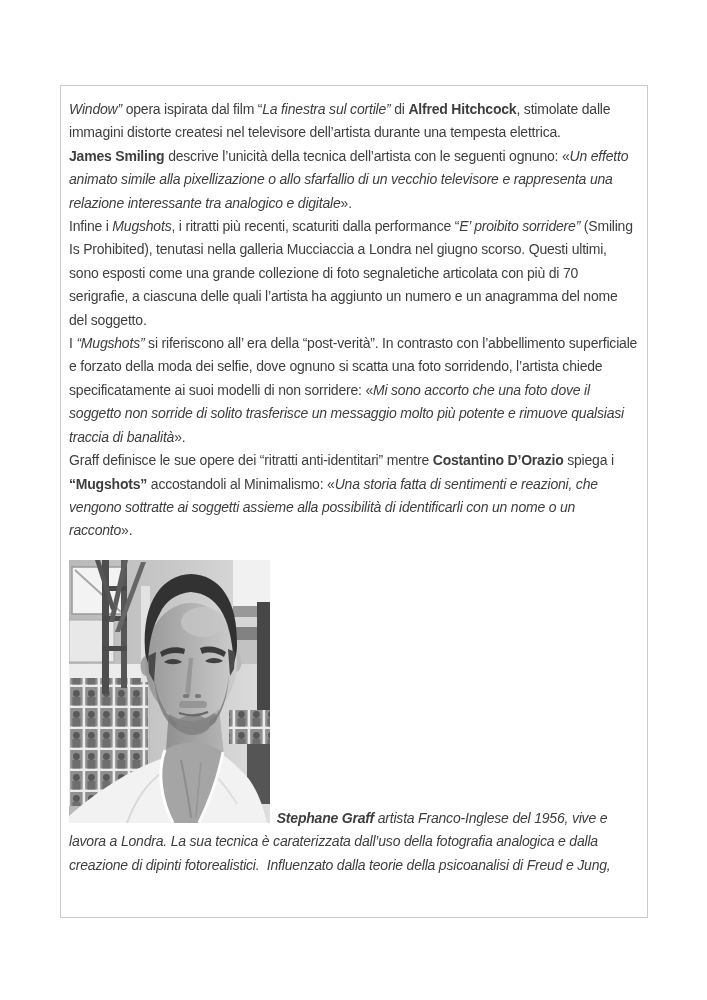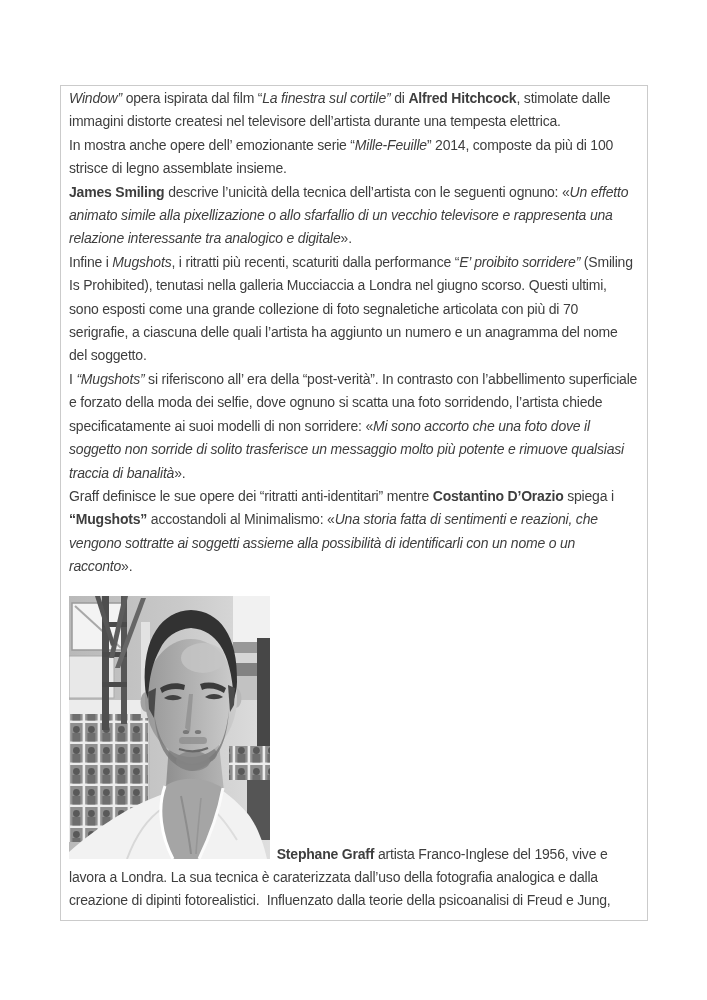--- a/index.html
+++ b/index.html
@@ -8,45 +8,44 @@
     background: #ffffff;
     position: relative;
     overflow: hidden;
     font-family: "Liberation Sans", "DejaVu Sans", sans-serif;
   }
   .doc-box {
     position: absolute;
     left: 60px; top: 85px;
     width: 570px;
     min-height: 812px;
-    padding: 1px 8px 7px 8px;
+    padding: 12px 8px 7px 8px;
     border: 1px solid #cbcbcb;
     color: #3e3e3e;
     font-size: 14px;
     line-height: 23.4px;
     letter-spacing: -0.2px;
     background: #ffffff;
   }
   .doc-box p { margin: 0; }
-  .doc-box p.with-photo { margin-top: 17px; }
+  .doc-box p.with-photo { margin-top: 17px; font-style: italic; }
   .r-i { font-style: italic; }
   .r-b { font-weight: bold; }
   svg.portrait {
     width: 201px; height: 263px;
     margin-right: 3px;
     vertical-align: baseline;
   }
 </style>
 </head>
 <body>
 
 <div class="doc-box">
   <div>
       <p><span class="r-i">Window”</span><span> opera ispirata dal film “</span><span class="r-i">La finestra sul cortile”</span><span> di </span><span class="r-b">Alfred Hitchcock</span><span>, stimolate dalle immagini distorte createsi nel televisore dell’artista durante una tempesta elettrica.</span></p>
-      <p><span>In mostra anche opere dell’ emozionante serie “</span><span class="r-i">Mille-Feuille</span><span>” 2014, composte da più di 100 strisce di legno assemblate insieme.</span></p>
       <p><span class="r-b">James Smiling</span><span> descrive l’unicità della tecnica dell’artista con le seguenti ognuno: «</span><span class="r-i">Un effetto animato simile alla pixellizazione o allo sfarfallio di un vecchio televisore e rappresenta una relazione interessante tra analogico e digitale</span><span>».</span></p>
       <p><span>Infine i </span><span class="r-i">Mugshots</span><span>, i ritratti più recenti, scaturiti dalla performance “</span><span class="r-i">E’ proibito sorridere”</span><span> (Smiling Is Prohibited), tenutasi nella galleria Mucciaccia a Londra nel giugno scorso. Questi ultimi, sono esposti come una grande collezione di foto segnaletiche articolata con più di 70 serigrafie, a ciascuna delle quali l’artista ha aggiunto un numero e un anagramma del nome del soggetto.</span></p>
       <p><span>I </span><span class="r-i">“Mugshots”</span><span> si riferiscono all’ era della “post-verità”. In contrasto con l’abbellimento superficiale e forzato della moda dei selfie, dove ognuno si scatta una foto sorridendo, l’artista chiede specificatamente ai suoi modelli di non sorridere: «</span><span class="r-i">Mi sono accorto che una foto dove il soggetto non sorride di solito trasferisce un messaggio molto più potente e rimuove qualsiasi traccia di banalità</span><span>».</span></p>
       <p><span>Graff definisce le sue opere dei “ritratti anti-identitari” mentre </span><span class="r-b">Costantino D’Orazio</span><span> spiega i </span><span class="r-b">“Mugshots”</span><span> accostandoli al Minimalismo: «</span><span class="r-i">Una storia fatta di sentimenti e reazioni, che vengono sottratte ai soggetti assieme alla possibilità di identificarli con un nome o un racconto</span><span>».</span></p>
       <p class="with-photo">
   <svg class="portrait" viewBox="0 0 201 263" xmlns="http://www.w3.org/2000/svg" role="img" aria-label="Ritratto in bianco e nero di Stephane Graff nel suo studio, con una parete di foto segnaletiche alle spalle">
     <defs>
       <linearGradient id="bgg" x1="0" y1="0" x2="1" y2="0">
         <stop offset="0" stop-color="#b9b9b9"></stop>
         <stop offset="0.55" stop-color="#c9c9c9"></stop>

